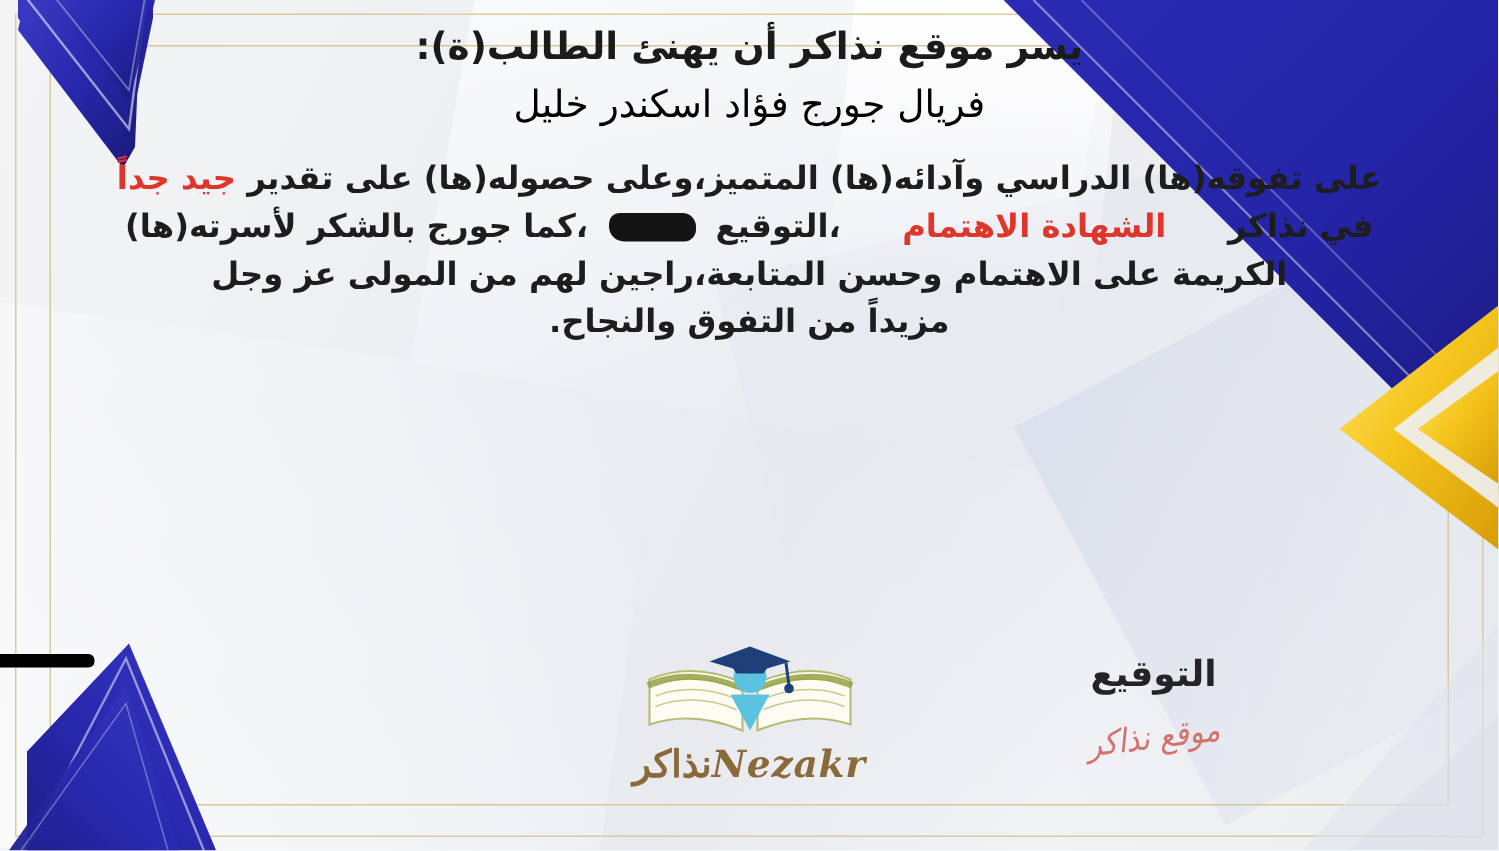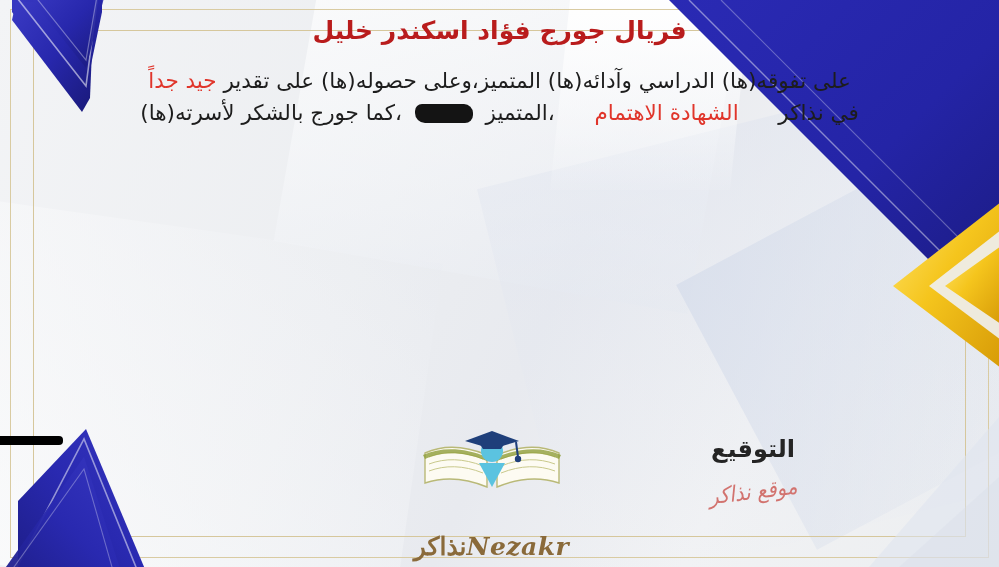--- a/index.html
+++ b/index.html
@@ -131,46 +131,46 @@
 
   .line-congrats {
     font-size: 25px;
     font-weight: bold;
     color: #1b1b1b;
     letter-spacing: 0.2px;
     margin-bottom: 10px;
   }
   .line-name {
     font-size: 25px;
-    font-weight: bold;
-    color: #b91c1c;
+    font-weight: normal;
+    color: #000000;
     margin-bottom: 20px;
   }
   .para {
     font-size: 21.5px;
-    font-weight: normal;
+    font-weight: bold;
     line-height: 1.48;
     color: #1d1d1d;
   }
   .para .hl { color: #e0352b; }
   .redact {
     display: inline-block;
     width: 58px;
     height: 19px;
     background: #141414;
     border-radius: 7px 9px 8px 10px;
     vertical-align: -3px;
     margin: 0 6px;
   }
   .gap { display: inline-block; width: 26px; }
 
   
   .footer {
     position: absolute;
-    left: 0; right: 16px; bottom: 22px;
+    left: 0; right: 0; bottom: 22px;
     height: 120px;
   }
   .sign-block {
     position: absolute;
     right: 120px; top: 10px;
     width: 220px;
     text-align: center;
   }
   .sign-label {
     font-size: 24px;
@@ -186,21 +186,20 @@
     transform: rotate(-7deg) scaleX(0.9);
     letter-spacing: 1px;
   }
 
   .logo-block {
     position: absolute;
     left: 0; right: 0; top: 0;
     display: flex;
     flex-direction: column;
     align-items: center;
-    gap: 37px;
   }
   .logo-mark {
     position: relative;
     width: 150px;
     height: 68px;
   }
   .logo-text {
     margin-top: 2px;
     font-size: 25px;
     font-weight: bold;
@@ -287,36 +286,39 @@
     <polygon points="250,0 250,120 150,210 250,210" fill="#d7dde9" opacity="0.35"></polygon>
   </svg>
 
   <div class="black-bar"></div>
 
   <div class="content">
 
 
     <div class="body-block">
 
+      <div class="line-congrats">يسر موقع نذاكر أن يهنئ الطالب(ة):</div>
 
       <div class="line-name">فريال جورج فؤاد اسكندر خليل</div>
 
       <div class="para">
         <span>على تفوقه(ها) الدراسي وآدائه(ها) المتميز،وعلى حصوله(ها) على تقدير</span>
         <span class="hl">جيد جداً</span>
         <br>
         <span>في نذاكر</span>
         <span class="gap"></span>
         <span class="hl">الشهادة الاهتمام</span>
         <span class="gap"></span>
-        <span>،المتميز</span>
+        <span>،التوقيع</span>
         <span class="redact"></span>
         <span>،كما جورج بالشكر لأسرته(ها)</span>
         <br>
+        <span>الكريمة على الاهتمام وحسن المتابعة،راجين لهم من المولى عز وجل</span>
         <br>
+        <span>مزيداً من التفوق والنجاح.</span>
       </div>
 
     </div>
 
     <div class="footer">
 
       <div class="sign-block">
         <div class="sign-label">التوقيع</div>
         <div class="sign-script">موقع نذاكر</div>
       </div>

